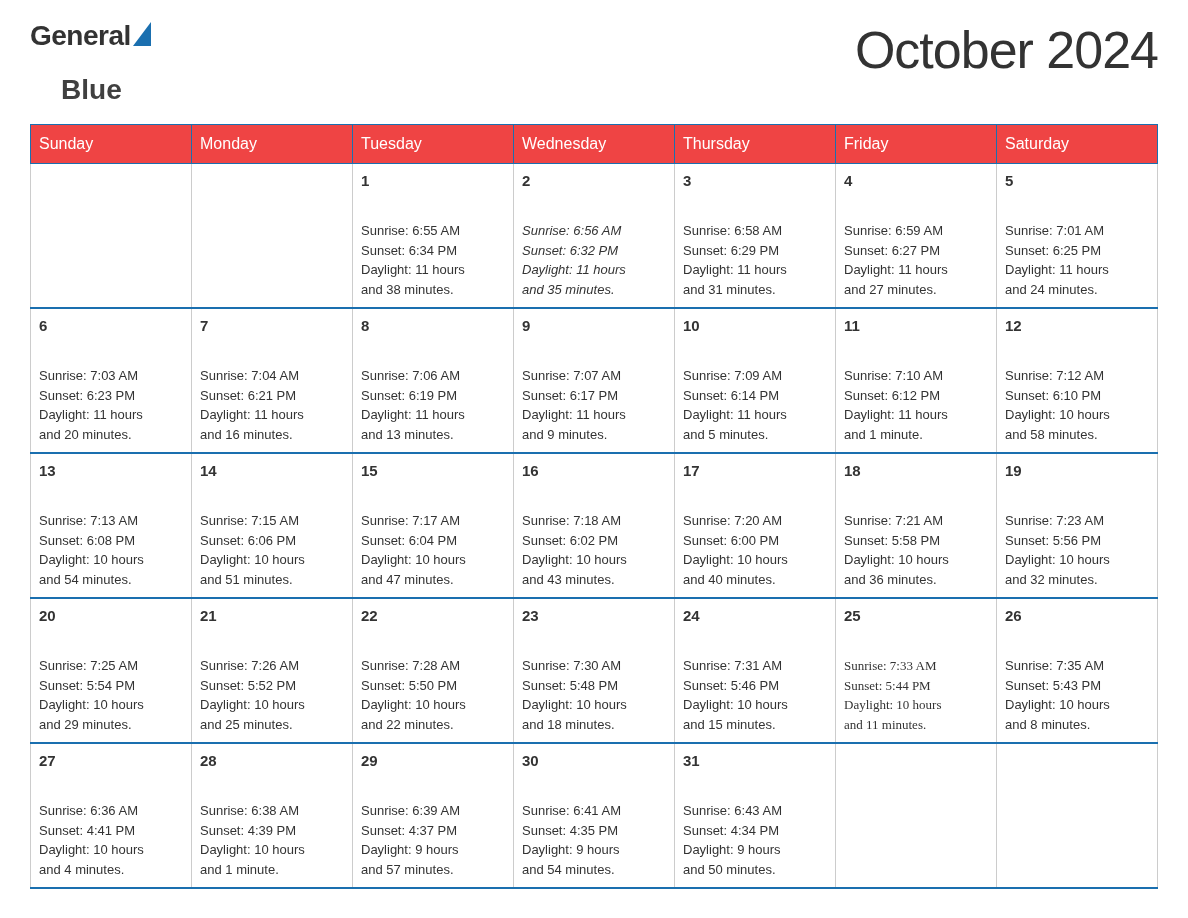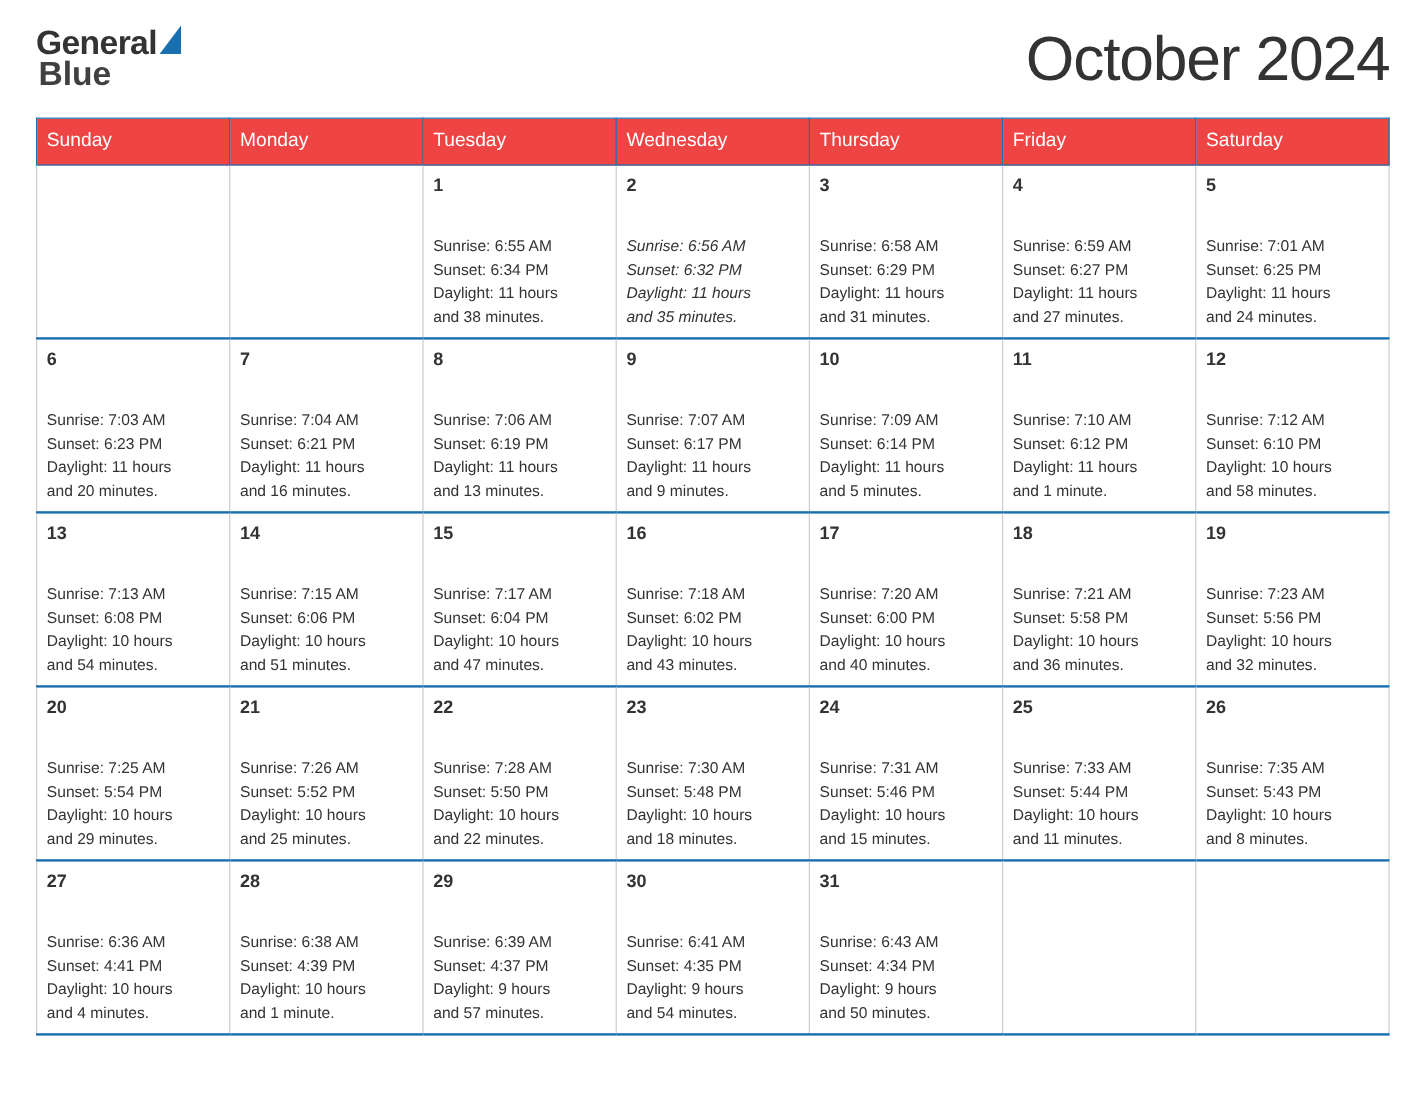--- a/index.html
+++ b/index.html
@@ -13,21 +13,22 @@
     }
     .header {
       display: flex;
       justify-content: space-between;
       align-items: flex-start;
       margin-bottom: 18px;
     }
     .logo {
       display: flex;
       flex-direction: column;
-      align-items: flex-start;
+      align-items: center;
+      gap: 28px;
     }
     .title-block {
       text-align: right;
     }
     .title-block h1 {
       font-size: 52px;
       font-weight: 300;
       color: #333;
       letter-spacing: -1px;
     }
@@ -314,21 +315,21 @@
         </td>
         <td>
           <span class="day-number">24</span>
           <div class="day-info" style="white-space: pre-line;">Sunrise: 7:31 AM
 Sunset: 5:46 PM
 Daylight: 10 hours
 and 15 minutes.</div>
         </td>
         <td>
           <span class="day-number">25</span>
-          <div class="day-info" style="white-space: pre-line;">Sunrise: 7:33 AM
+          <div class="day-info" style="white-space: pre-line; font-family: Liberation Serif, serif;">Sunrise: 7:33 AM
 Sunset: 5:44 PM
 Daylight: 10 hours
 and 11 minutes.</div>
         </td>
         <td>
           <span class="day-number">26</span>
           <div class="day-info" style="white-space: pre-line;">Sunrise: 7:35 AM
 Sunset: 5:43 PM
 Daylight: 10 hours
 and 8 minutes.</div>

